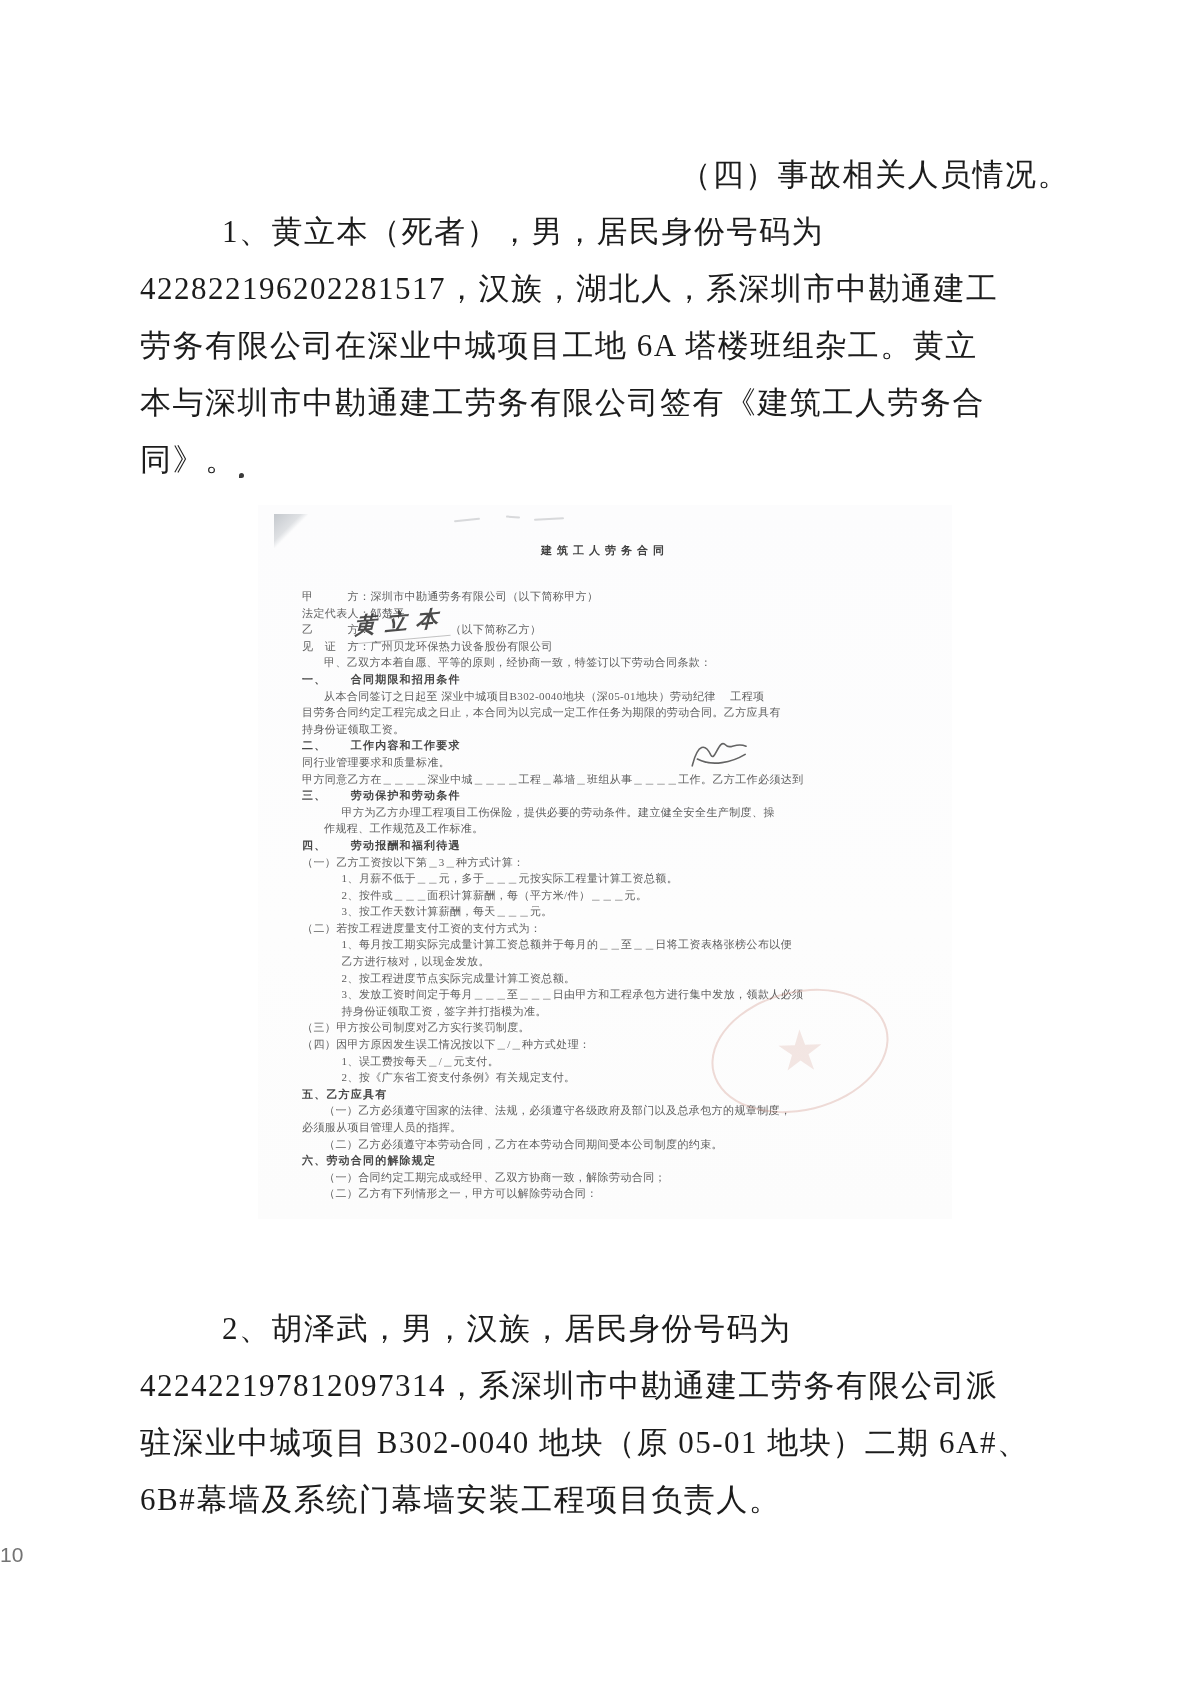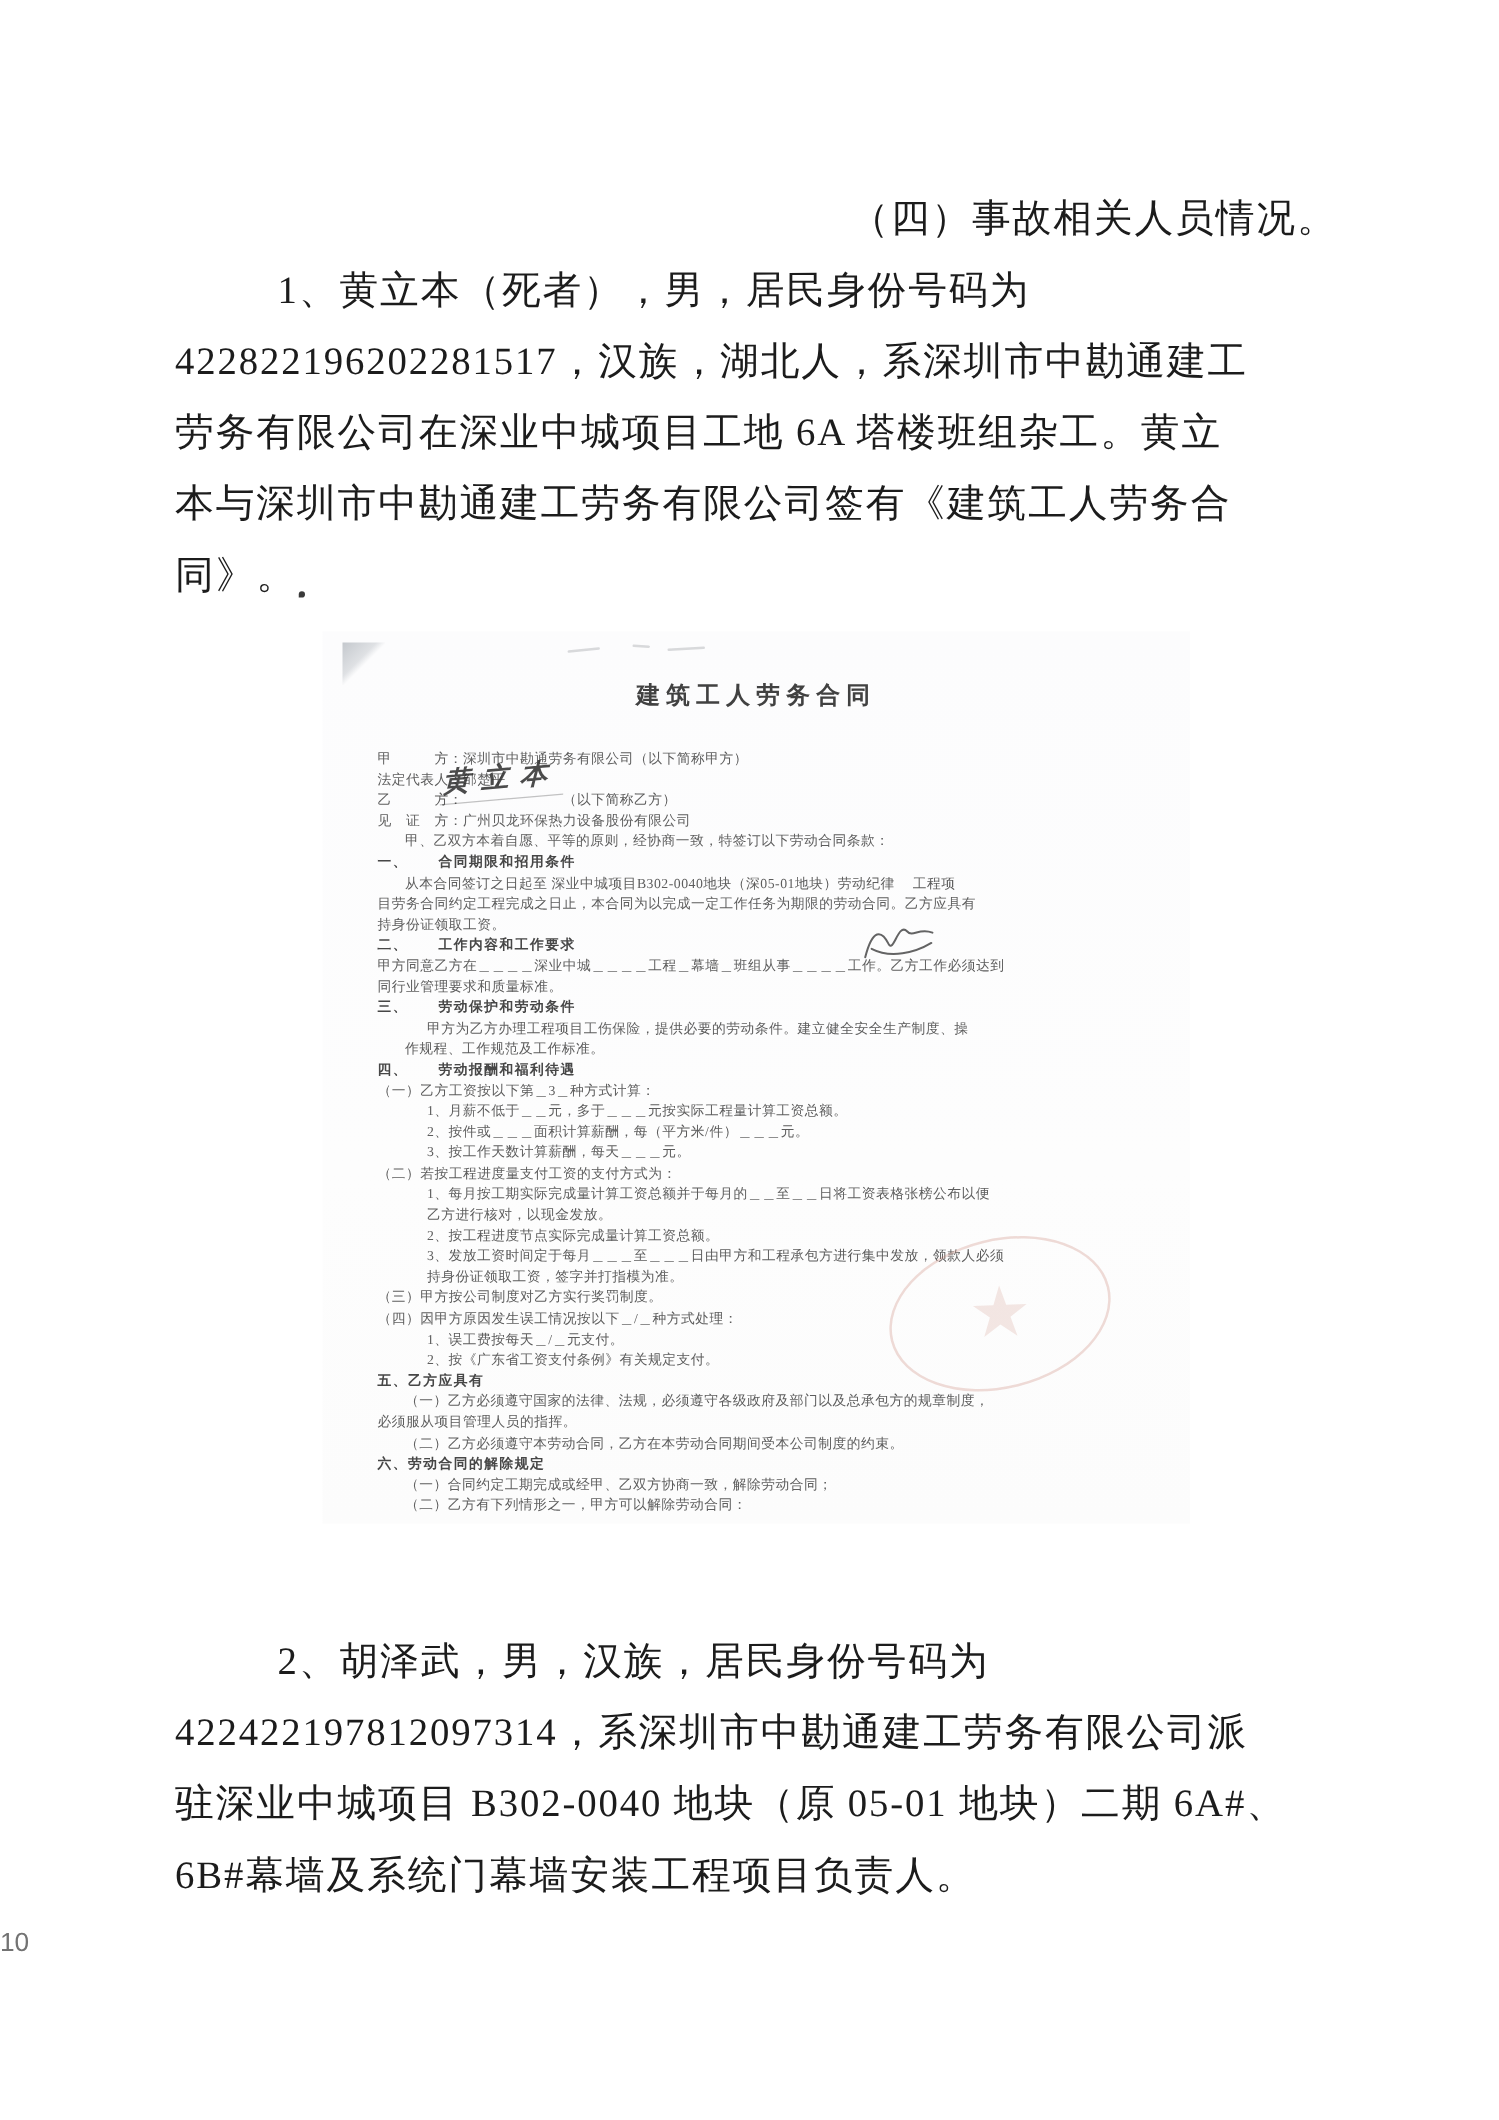--- a/index.html
+++ b/index.html
@@ -27,21 +27,21 @@
   .fold{
     position:absolute;left:16px;top:9px;width:34px;height:34px;
     background:linear-gradient(135deg,#c4c8cd 0%,#dfe1e4 40%,rgba(255,255,255,0) 52%);
   }
   .smudge{position:absolute;height:2px;background:#b9bcc0;opacity:.55;border-radius:2px;}
   .smudge.s1{left:196px;top:14px;width:26px;transform:rotate(-6deg);}
   .smudge.s2{left:248px;top:11px;width:14px;transform:rotate(4deg);}
   .smudge.s3{left:276px;top:13px;width:30px;transform:rotate(-3deg);}
   .scan-title{
     margin:38px 0 0 0;text-align:center;
-    font-size:19px;font-weight:700;color:#414141;letter-spacing:5px;
+    font-size:11px;font-weight:700;color:#414141;letter-spacing:5px;
   }
   .clines{margin:30px 44px 0 44px;}
   .cline{
     display:block;font-size:11px;line-height:16.6px;
     color:#5d5d5d;letter-spacing:.4px;white-space:pre;
   }
   .c-i{text-indent:2em;}
   .c-i2{text-indent:3.6em;}
   .c-b{font-weight:700;color:#474747;letter-spacing:1.2px;font-family:Liberation Serif, serif;}
   .signature{
@@ -104,22 +104,22 @@
         <div class="cline ">甲　　　方：深圳市中勘通劳务有限公司（以下简称甲方）</div>
         <div class="cline ">法定代表人：邹楚平</div>
         <div class="cline ">乙　　　方：　　　　　　　（以下简称乙方）</div>
         <div class="cline ">见　证　方：广州贝龙环保热力设备股份有限公司</div>
         <div class="cline c-i">甲、乙双方本着自愿、平等的原则，经协商一致，特签订以下劳动合同条款：</div>
         <div class="cline c-b">一、　　合同期限和招用条件</div>
         <div class="cline c-i">从本合同签订之日起至 深业中城项目B302-0040地块（深05-01地块）劳动纪律　 工程项</div>
         <div class="cline ">目劳务合同约定工程完成之日止，本合同为以完成一定工作任务为期限的劳动合同。乙方应具有</div>
         <div class="cline ">持身份证领取工资。</div>
         <div class="cline c-b">二、　　工作内容和工作要求</div>
+        <div class="cline ">同行业管理要求和质量标准。</div>
         <div class="cline ">甲方同意乙方在＿＿＿＿深业中城＿＿＿＿工程＿幕墙＿班组从事＿＿＿＿工作。乙方工作必须达到</div>
-        <div class="cline ">同行业管理要求和质量标准。</div>
         <div class="cline c-b">三、　　劳动保护和劳动条件</div>
         <div class="cline c-i2">甲方为乙方办理工程项目工伤保险，提供必要的劳动条件。建立健全安全生产制度、操</div>
         <div class="cline c-i">作规程、工作规范及工作标准。</div>
         <div class="cline c-b">四、　　劳动报酬和福利待遇</div>
         <div class="cline ">（一）乙方工资按以下第＿3＿种方式计算：</div>
         <div class="cline c-i2">1、月薪不低于＿＿元，多于＿＿＿元按实际工程量计算工资总额。</div>
         <div class="cline c-i2">2、按件或＿＿＿面积计算薪酬，每（平方米/件）＿＿＿元。</div>
         <div class="cline c-i2">3、按工作天数计算薪酬，每天＿＿＿元。</div>
         <div class="cline ">（二）若按工程进度量支付工资的支付方式为：</div>
         <div class="cline c-i2">1、每月按工期实际完成量计算工资总额并于每月的＿＿至＿＿日将工资表格张榜公布以便</div>

